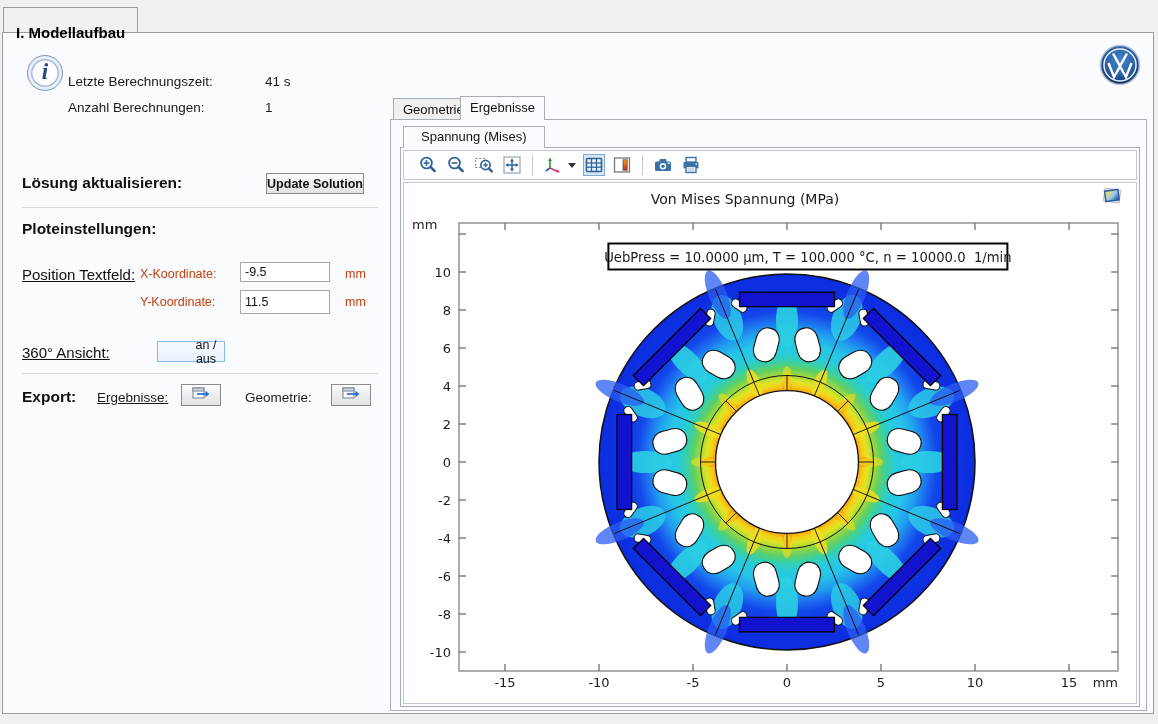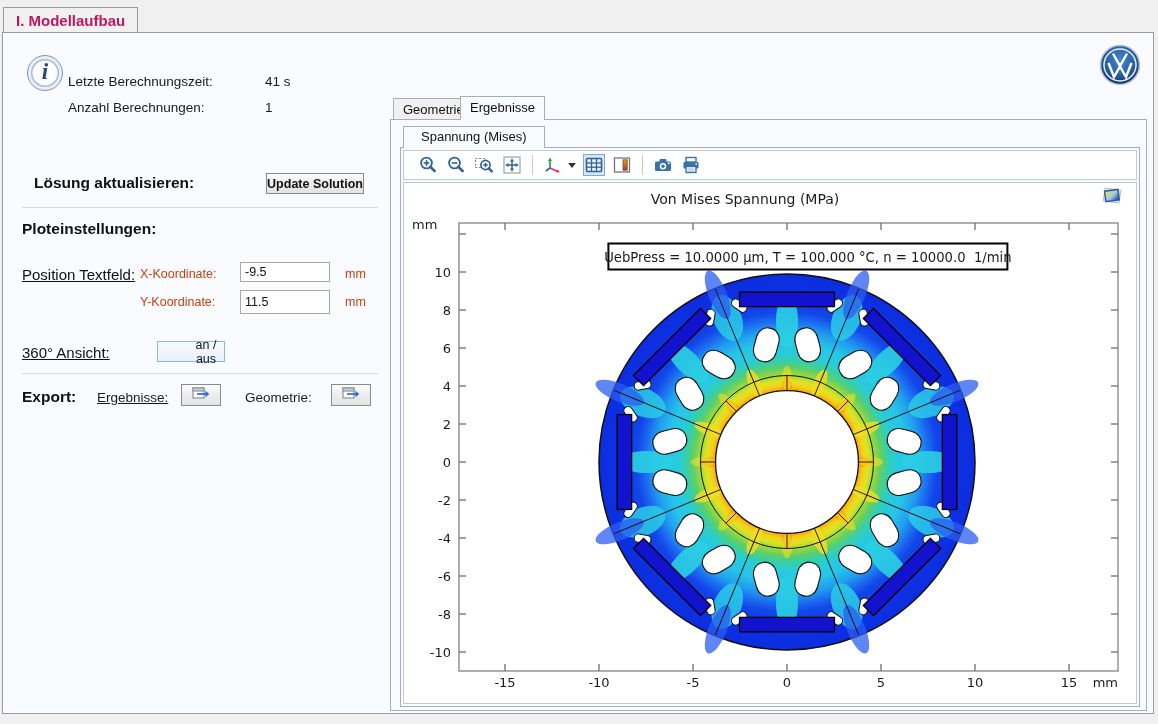--- a/index.html
+++ b/index.html
@@ -2,21 +2,21 @@
 <html><head>
 <meta charset="utf-8">
 <style>
   * { margin:0; padding:0; box-sizing:border-box; }
   html,body { width:1158px; height:724px; }
   body { font-family:"Liberation Sans", sans-serif; background:#f0f0f0; position:relative; overflow:hidden; }
   .window { position:absolute; left:0; top:0; width:1158px; height:724px; background:#f0f0f0; }
 
   
   .page-bg { position:absolute; left:2px; top:32px; width:1152px; height:682px; background:#fafbff; border:1px solid #9b9b9b; z-index:1; }
-  .main-tab { position:absolute; top:7px; height:26px; line-height:25px; padding:0 12px; font-size:15px; font-weight:bold; color:#be185d;
+  .main-tab { position:absolute; top:7px; height:26px; line-height:25px; padding:12px 12px; font-size:15px; font-weight:bold; color:#000000;
               background:#f1f1f1; border:1px solid #9b9b9b; z-index:2; }
   .main-tab.active { top:4px; height:30px; line-height:28px; background:#fafbff; border-bottom:none; z-index:3; }
   #tab-main-1 { left:3px; }
   #tab-main-2 { left:141px; }
 
   
   .abs { position:absolute; z-index:4; }
   .info-circle { left:27px; top:55px; width:36px; height:36px; border-radius:50%;
                  border:1.5px solid #7e97ba; box-shadow:inset 0 0 0 3px #e9eff8, inset 0 0 0 4.5px #a8bcd6;
                  display:flex; align-items:center; justify-content:center; background:#fdfdff; }
@@ -64,21 +64,21 @@
   <div class="main-tab" id="tab-main-1">I. Modellaufbau</div>
 
   <div class="abs info-circle">
       <span>i</span>
     </div>
   <div class="abs lbl" style="left:68px; top:74px;">Letzte Berechnungszeit:</div>
   <div class="abs lbl" style="left:265px; top:74px;">41 s</div>
   <div class="abs lbl" style="left:68px; top:100px;">Anzahl Berechnungen:</div>
   <div class="abs lbl" style="left:265px; top:100px;">1</div>
 
-  <div class="abs sect" style="left:34px; top:174px;">Lösung aktualisieren:</div>
+  <div class="abs sect" style="left:22px; top:174px;">Lösung aktualisieren:</div>
   <button class="abs btn" style="left:266px; top:173px; width:98px; height:21px;font-weight:bold;">Update Solution</button>
   <div class="abs divider" style="left:22px; top:207px; width:356px;"></div>
 
   <div class="abs sect" style="left:22px; top:220px;">Ploteinstellungen:</div>
   <div class="abs sect-u" style="left:22px; top:266px;">Position Textfeld:</div>
   <div class="abs small-lbl" style="left:140px; top:267px;">X-Koordinate:</div>
   <input class="abs txt-input" style="left: 240px; top: 262px; width: 90px; height: 20px;" value="-9.5">
   <div class="abs small-lbl" style="left:345px; top:267px;">mm</div>
   <div class="abs small-lbl" style="left:140px; top:295px;">Y-Koordinate:</div>
   <input class="abs txt-input" style="left: 240px; top: 290px; width: 90px; height: 24px;" value="11.5">

